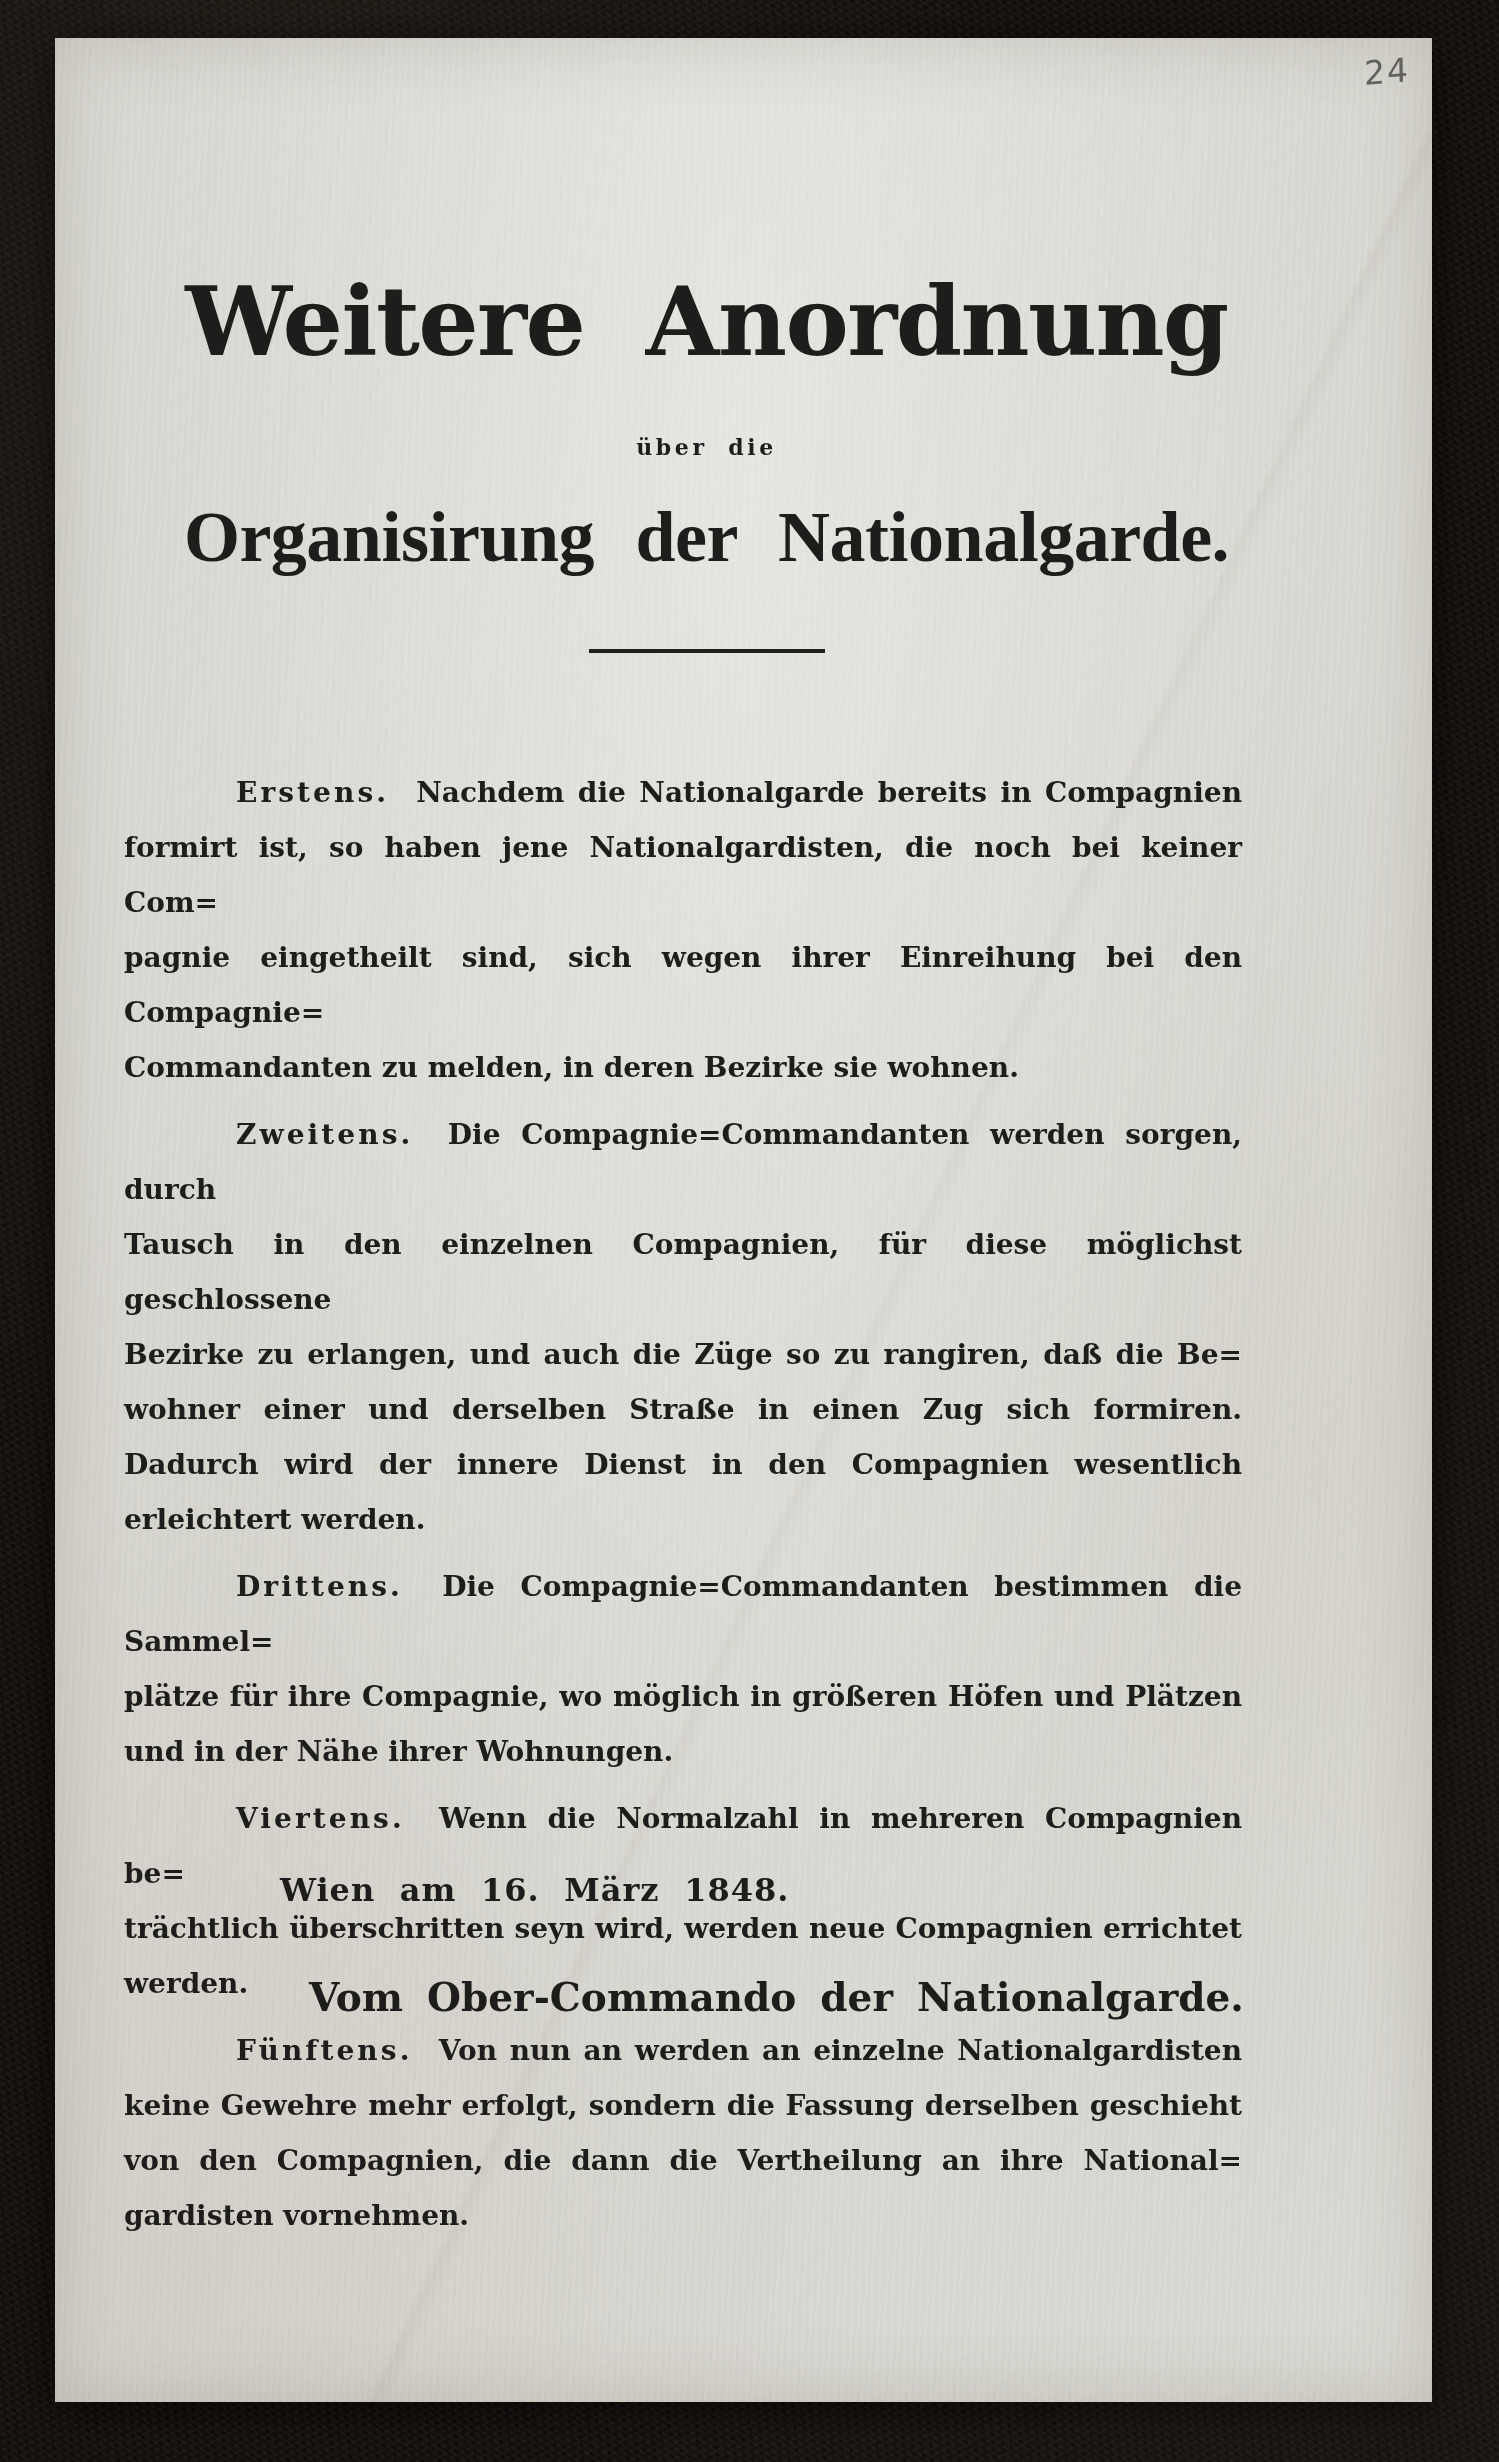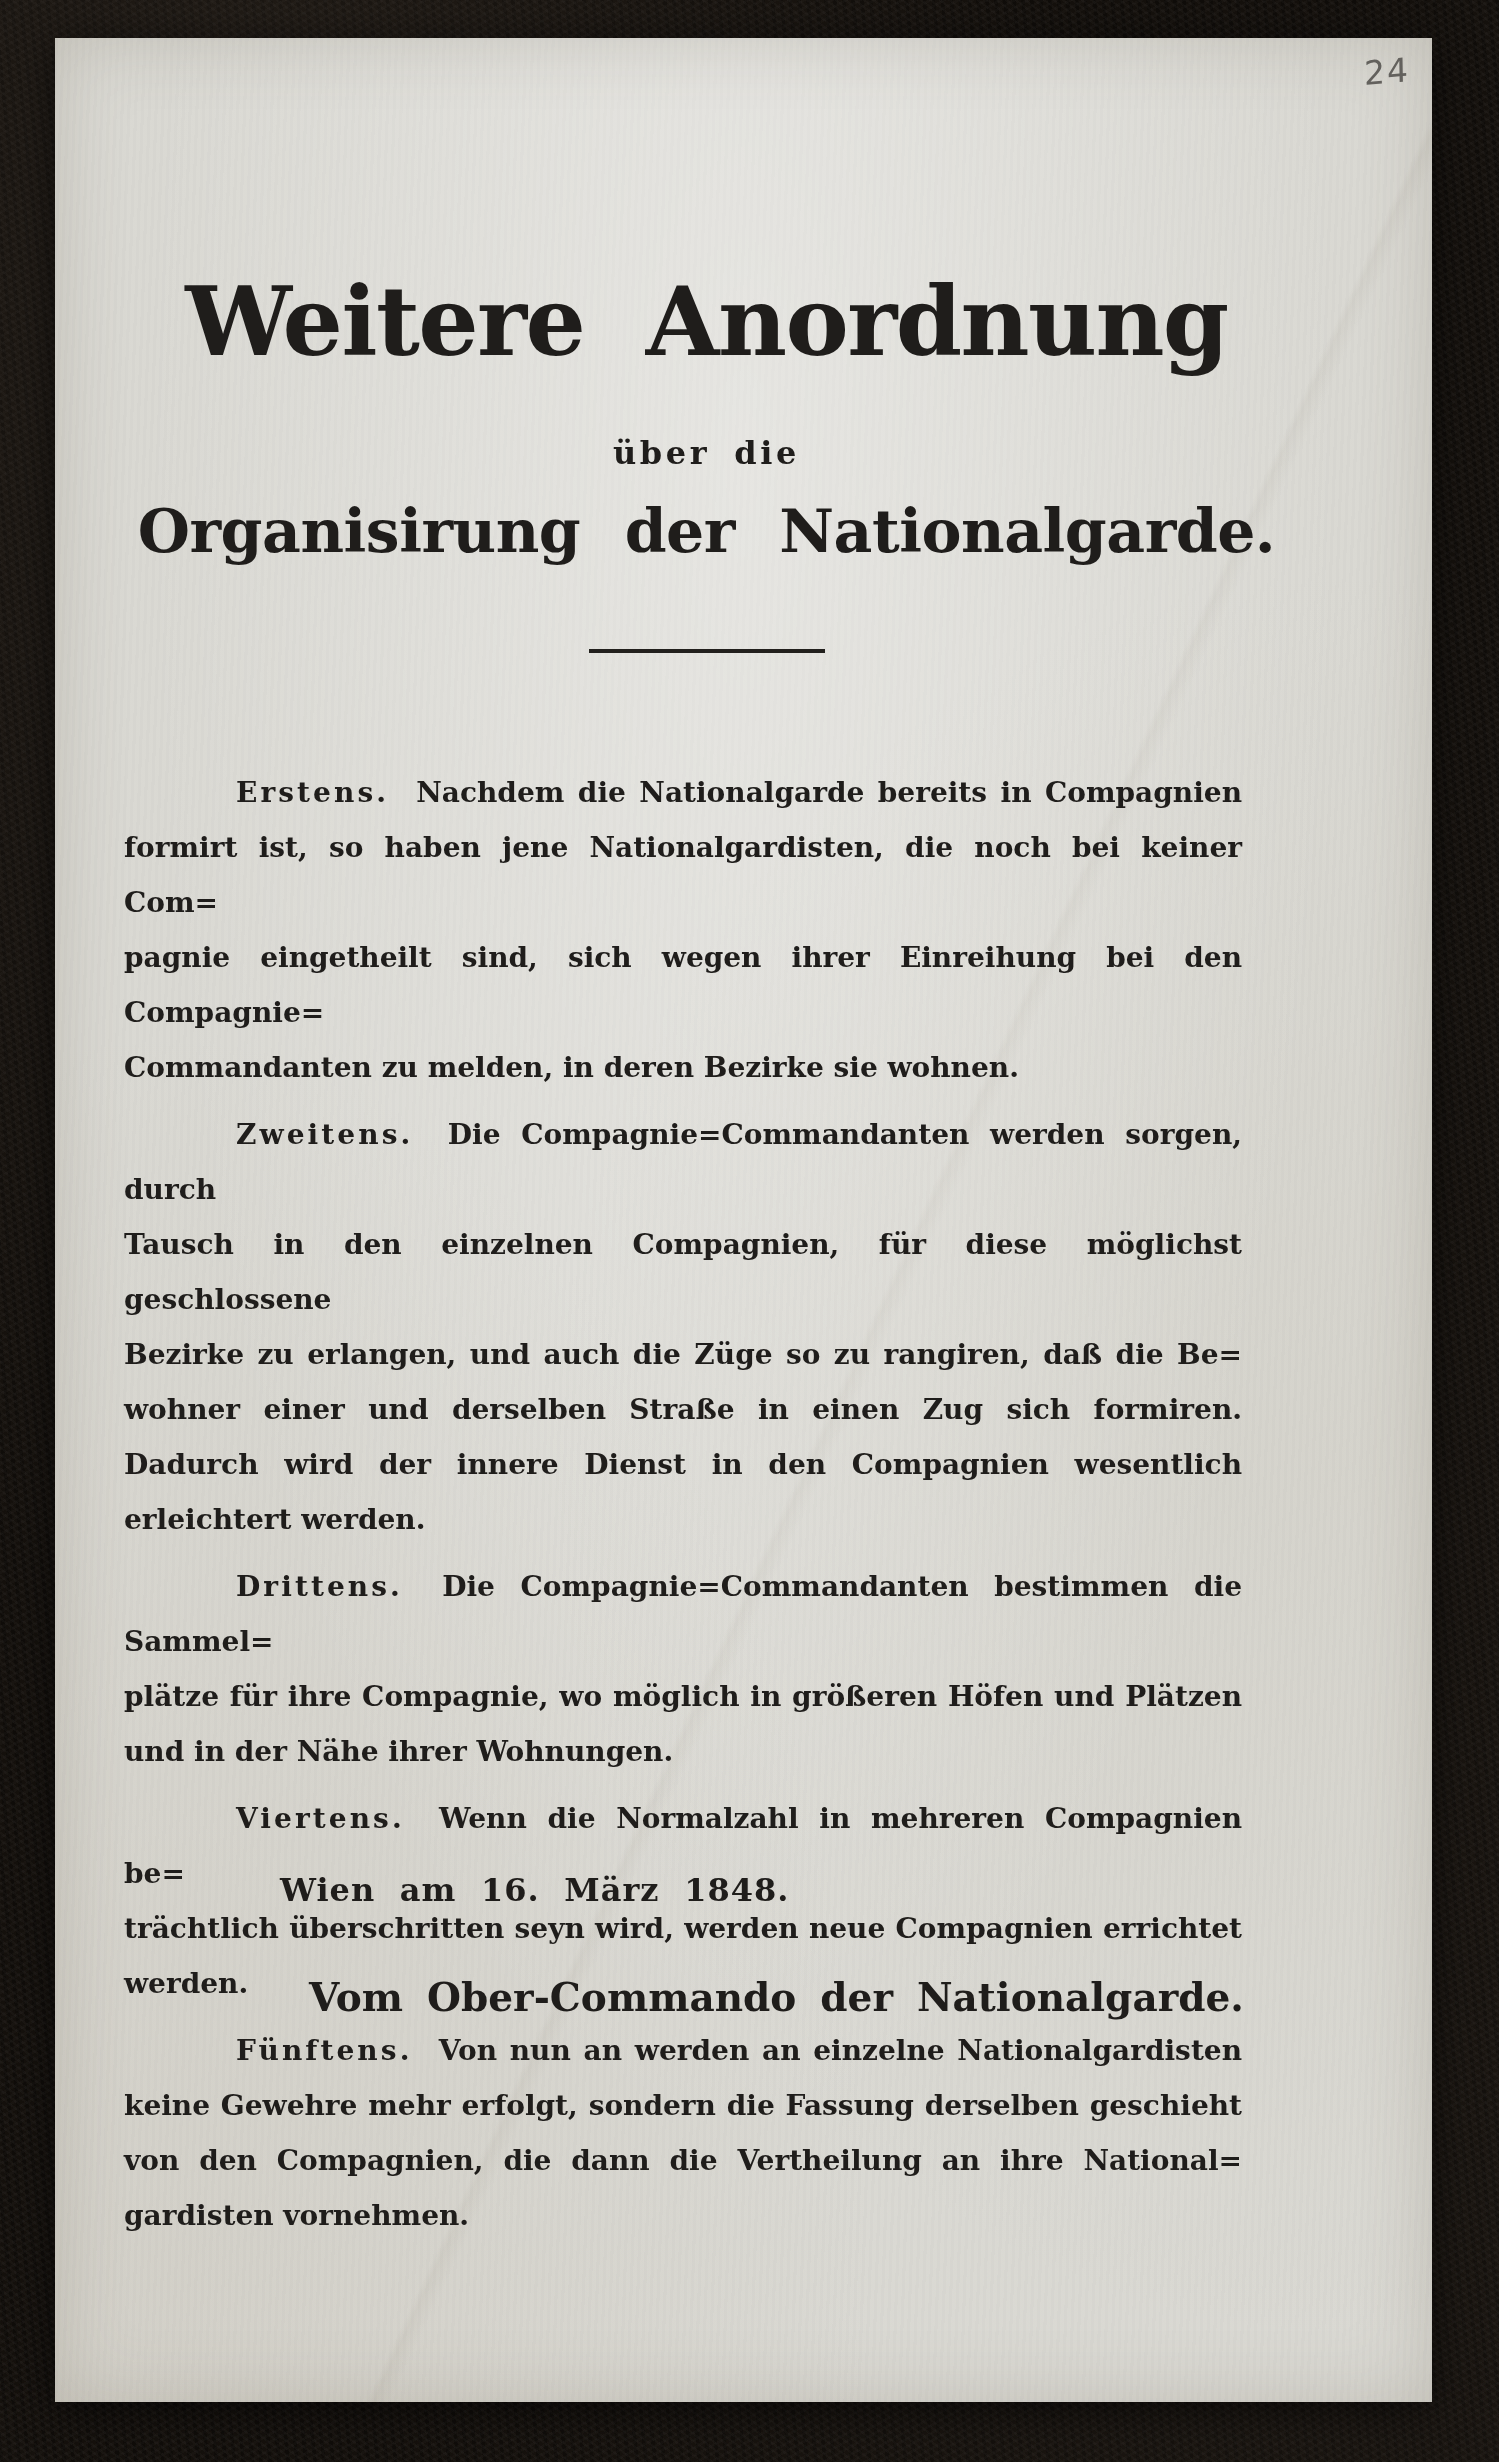--- a/index.html
+++ b/index.html
@@ -78,36 +78,37 @@
     letter-spacing: -1.6px;
     word-spacing: 30px;
     line-height: 1;
     text-align: center;
   }
   .connector {
     position: absolute;
     left: 0;
     top: 396px;
     width: 100%;
-    font-size: 32px;
+    font-size: 22px;
     font-weight: 700;
     letter-spacing: 3.6px;
     word-spacing: 9.4px;
   }
   .subtitle {
     position: absolute;
     left: 0;
     top: 463px;
     width: 100%;
     margin: 0;
-    font-size: 60px;
+    font-size: 72px;
     font-weight: 700;
     letter-spacing: -0.5px;
     word-spacing: 24px;
     line-height: 1;
+    font-family: Liberation Serif, serif;
   }
   .rule {
     position: absolute;
     left: 534px;
     top: 611px;
     width: 236px;
     height: 3.6px;
     background: #22201d;
   }
 

